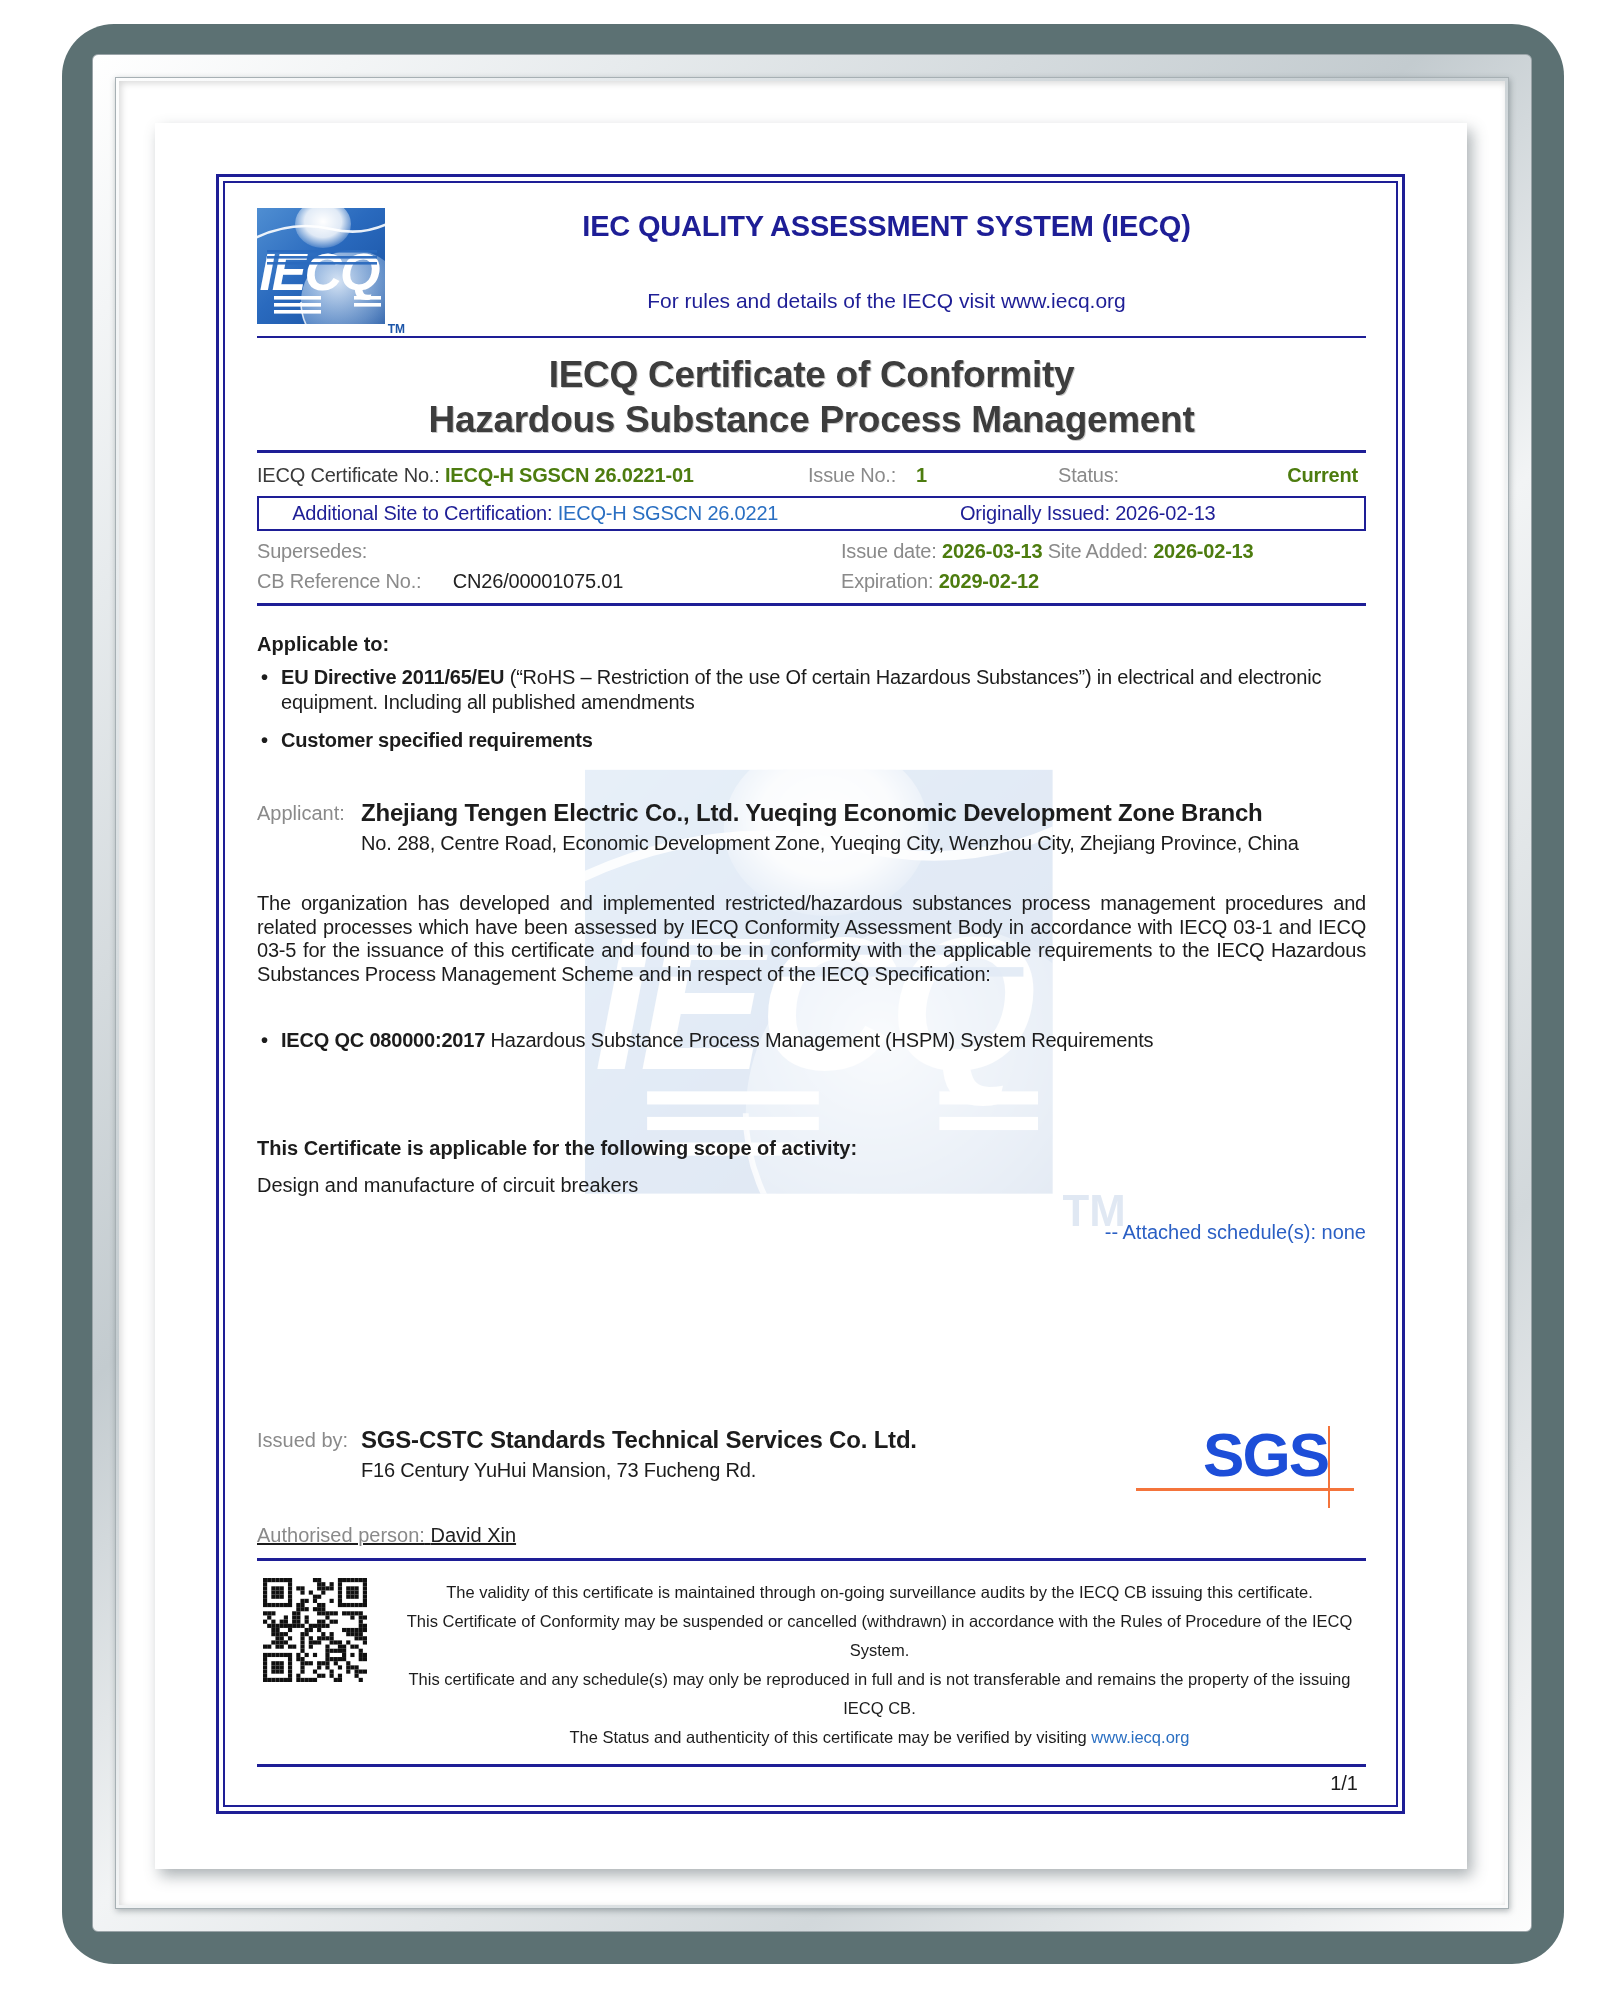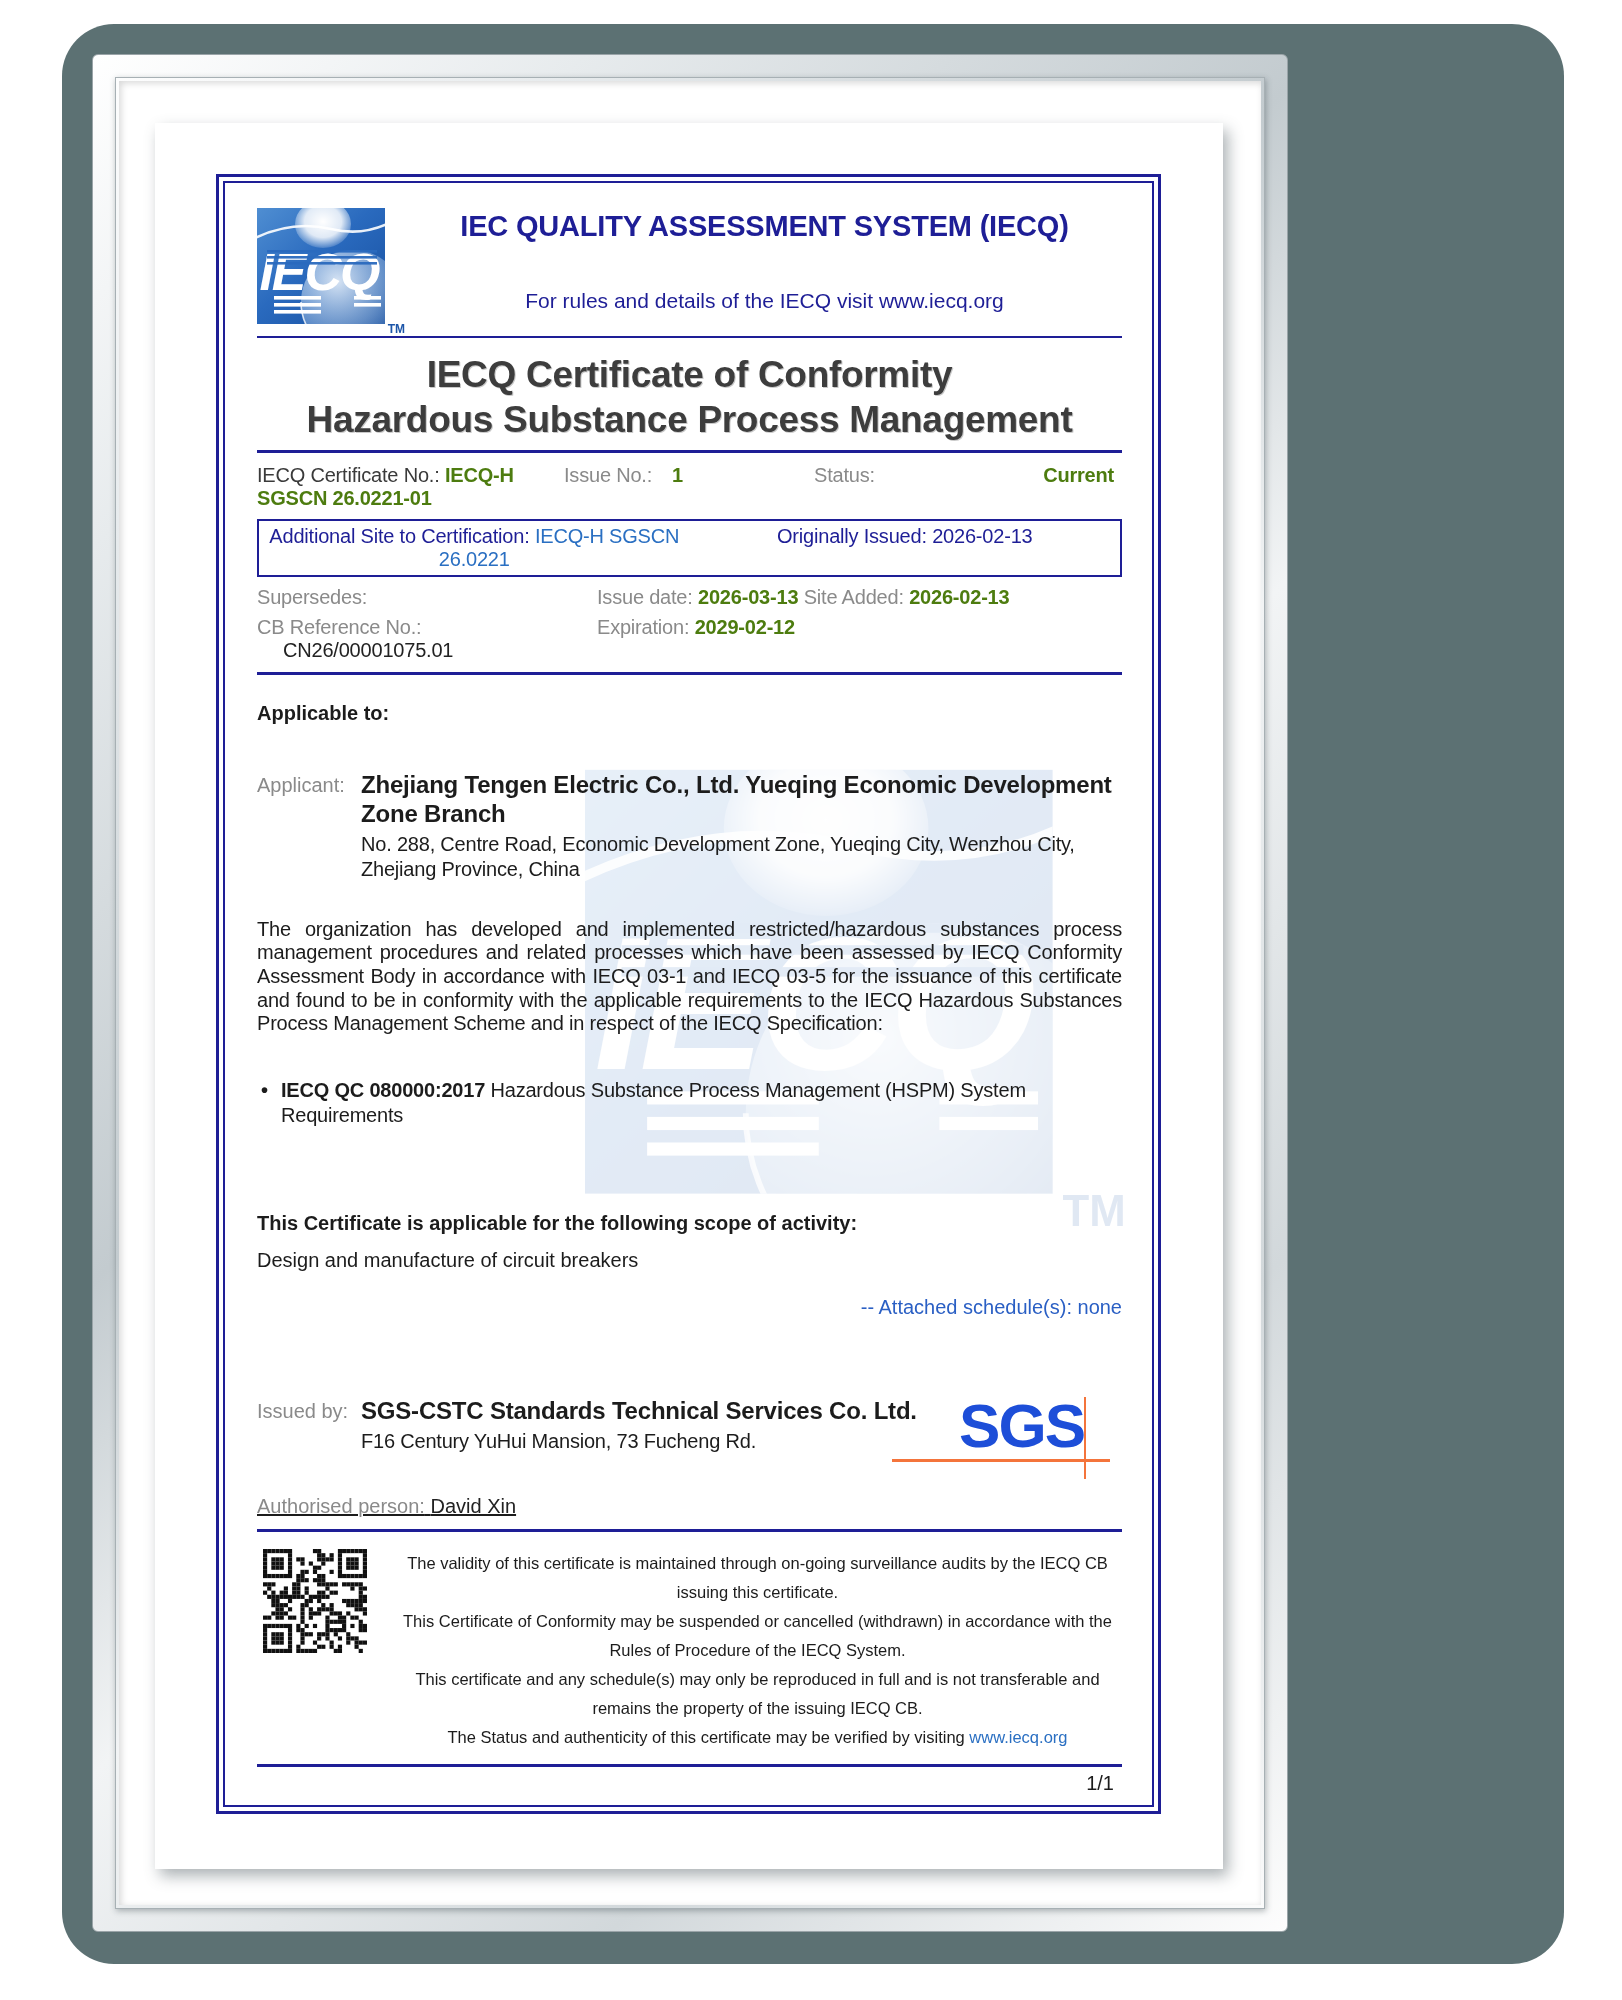--- a/index.html
+++ b/index.html
@@ -4,21 +4,21 @@
 <style>
   html,body{margin:0;padding:0;}
   body{
     width:1622px;height:2000px;position:relative;background:#ffffff;
     font-family:"Liberation Sans",sans-serif;color:#1c1c1c;
     -webkit-font-smoothing:antialiased;
   }
   
   .slate{position:absolute;left:62px;top:24px;width:1502px;height:1940px;
     border-radius:52px;background:#5c7173;}
-  .frame{position:absolute;left:92px;top:54px;width:1196px;height:1878px;
+  .frame{position:absolute;left:92px;top:54px;width:1440px;height:1878px;
     box-sizing:border-box;border:1px solid #9aa4a8;border-radius:6px;
     background:linear-gradient(135deg,#ffffff 0%,#e7ebed 16%,#c3cbcf 40%,#f2f4f5 56%,#d2d8db 78%,#fdfdfd 100%);}
   .frame::after{content:"";position:absolute;inset:22px;border:1px solid #a7b0b4;
     box-shadow:1px 2px 6px rgba(40,55,60,.35);}
   .matte{position:absolute;inset:26px;background:#ffffff;
     box-shadow:inset 2px 2px 7px rgba(0,0,0,.16);}
   .paper{position:absolute;left:36px;top:42px;right:38px;bottom:36px;background:#ffffff;
     box-shadow:5px 7px 14px rgba(70,85,90,.45);}
   
   .cert{position:absolute;left:61px;top:51px;right:62px;bottom:55px;
@@ -223,20 +223,24 @@
               </div>
               <div class="c2">
                 <span class="lab">Expiration:</span>
                 <span class="val">2029-02-12</span>
               </div>
             </div>
           </div>
           <div class="hr t35 hr3"></div>
 
           <div class="applicable-h">Applicable to:</div>
+          <ul class="bullets">
+            <li><b>EU Directive 2011/65/EU</b><span> (“RoHS – Restriction of the use Of certain Hazardous Substances”) in electrical and electronic equipment. Including all published amendments</span></li>
+            <li><b>Customer specified requirements</b></li>
+          </ul>
 
           <div class="pair applicant">
             <div class="plabel">Applicant:</div>
             <div class="pbody">
               <div class="org-name">Zhejiang Tengen Electric Co., Ltd. Yueqing Economic Development Zone Branch</div>
               <div class="org-addr">No. 288, Centre Road, Economic Development Zone, Yueqing City, Wenzhou City, Zhejiang Province, China</div>
             </div>
           </div>
 
           <div class="paragraph">The organization has developed and implemented restricted/hazardous substances process management procedures and related processes which have been assessed by IECQ Conformity Assessment Body in accordance with IECQ 03-1 and IECQ 03-5 for the issuance of this certificate and found to be in conformity with the applicable requirements to the IECQ Hazardous Substances Process Management Scheme and in respect of the IECQ Specification:</div>

